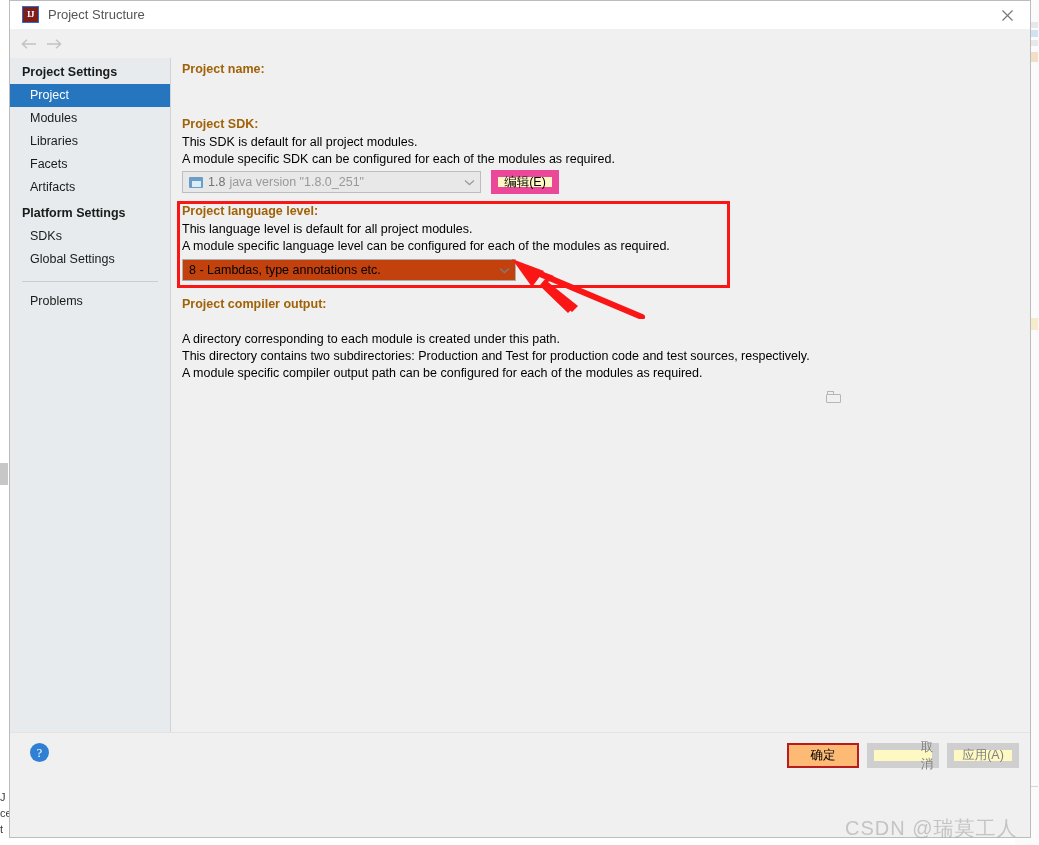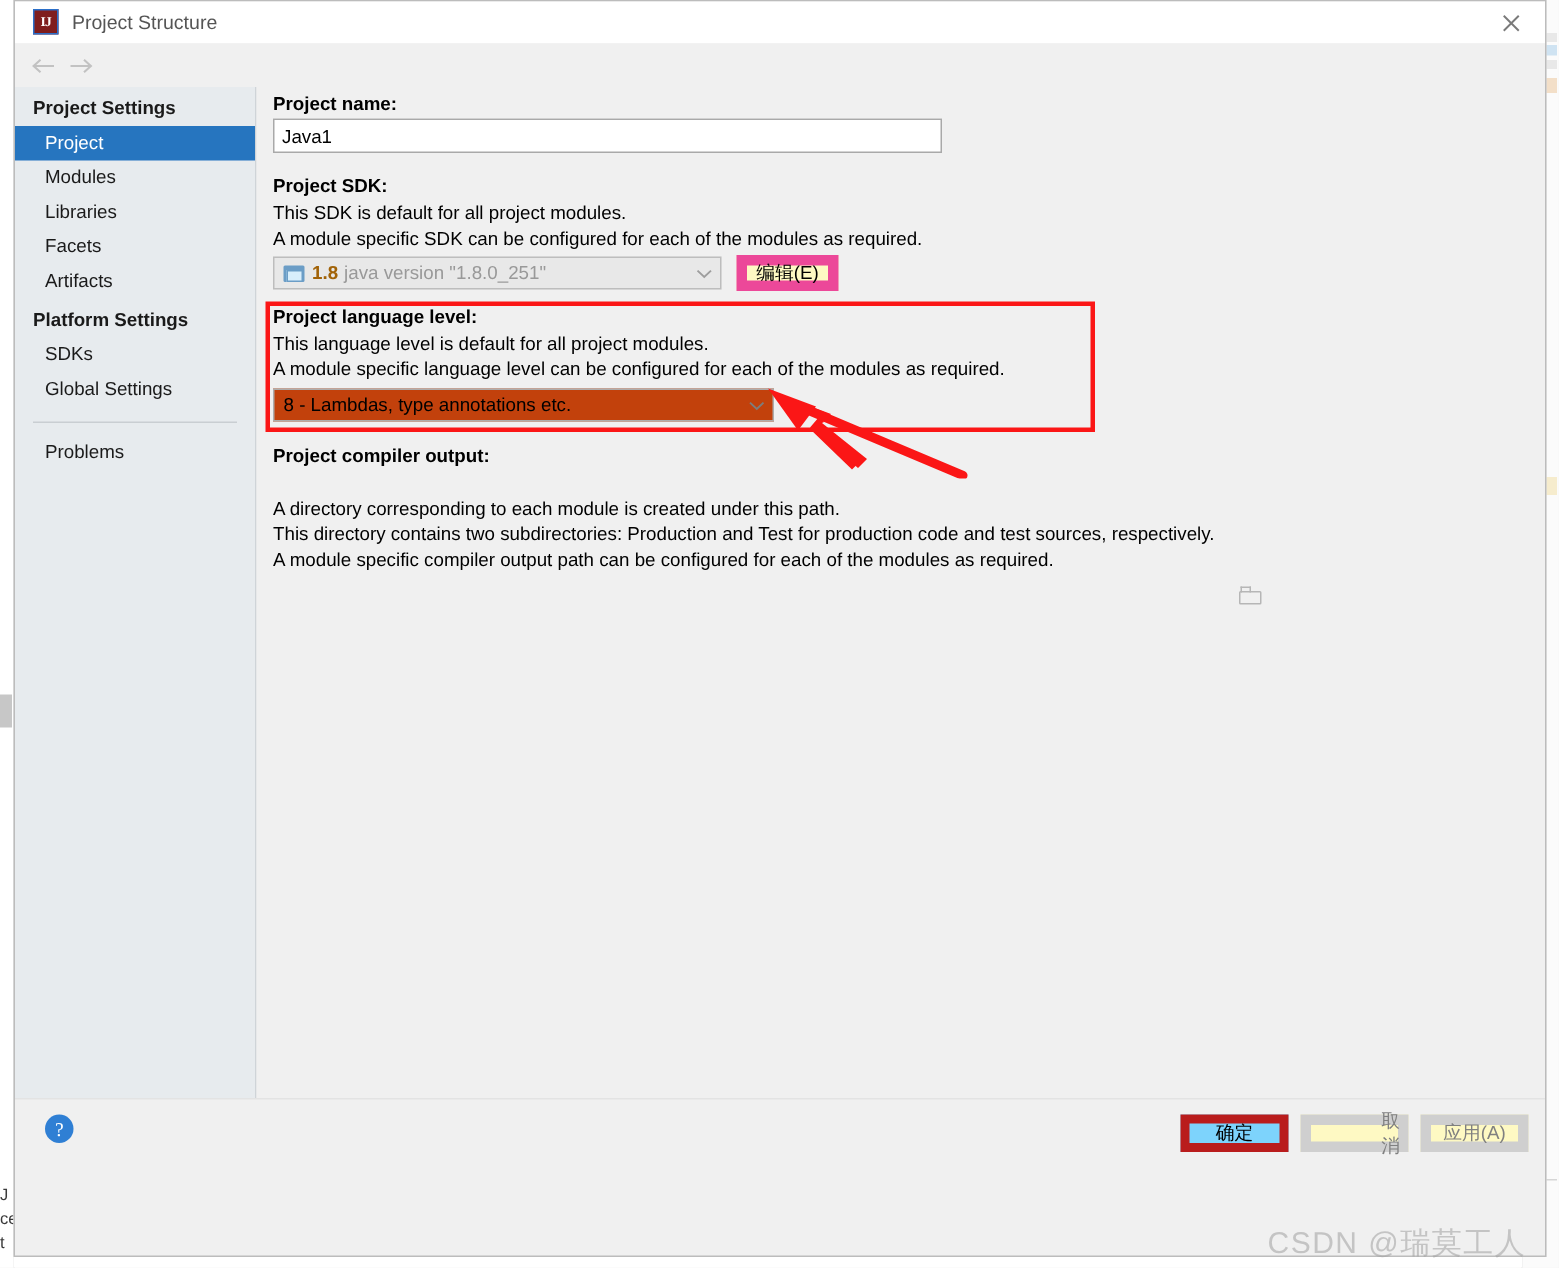--- a/index.html
+++ b/index.html
@@ -186,21 +186,21 @@
     position: absolute;
     left: 161px; top: 29px;
     width: 859px;
     height: 742px;
     background: #f0f0f0;
   }
   .section-title {
     position: absolute;
     font-weight: bold;
     font-size: 12.5px;
-    color: #000000;
+    color: #a16207;
     white-space: nowrap;
     text-align: center;
   }
   .section-line {
     position: absolute;
     font-size: 12.5px;
     color: #000;
     white-space: nowrap;
   }
 
@@ -269,39 +269,39 @@
     left: 0; top: 1px; width: 14px; height: 11px;
     background: #6b9dc6;
     border-radius: 1px;
   }
   .sdk-icon .f2 {
     left: 2px; top: 4px; width: 11px; height: 8px;
     background: #d8eefb;
     border: 1px solid #6b9dc6;
     box-sizing: border-box;
   }
-  .sdk-ver { font-weight: bold; color: #a16207; }
+  .sdk-ver { font-weight: normal; color: #737373; }
   .sdk-desc { color: #999999; }
 
   .btn {
     position: absolute;
     box-sizing: border-box;
     background: #fef9c3;
     border: 7px solid #ec4899;
     font-family: "Liberation Sans", sans-serif;
     font-size: 12.5px;
     color: #000;
     display: flex;
     align-items: center;
     justify-content: center;
     cursor: default;
   }
   .btn.primary {
-    border: 6px solid #b91c1c;
-    background: #7dd3fc;
+    border: 2px solid #b91c1c;
+    background: #fdba74;
   }
   .btn.disabledish { color: #808080; border-color: #cfcfcf; }
 
   
   .folder-icon {
     position: absolute;
     width: 16px; height: 13px;
   }
   .folder-icon .fl1 {
     position: absolute; left: 0; top: 3px;
@@ -431,21 +431,20 @@
       <div class="sb-group">Platform Settings</div>
       <div class="sb-item">SDKs</div>
       <div class="sb-item">Global Settings</div>
       <div class="sb-divider"></div>
       <div class="sb-item">Problems</div>
     </div>
 
     <div id="main">
 
       <div class="section-title" style="left:11px; top:4px;">Project name:</div>
-      <div class="text-input" style="left:11px; top:21px; width:446px; height:23px;" placeholder="">Java1</div>
 
       <div class="section-title" style="left:11px; top:59px;">Project SDK:</div>
       <div class="section-line" style="left:11px; top:77px;">This SDK is default for all project modules.</div>
       <div class="section-line" style="left:11px; top:94px;">A module specific SDK can be configured for each of the modules as required.</div>
 
       <div class="combo disabled" style="left:11px; top:113px; width:299px; height:22px;">
         <div class="combo-text">
           <span class="sdk-icon">
               <i class="f1"></i>
               <i class="f2"></i>

